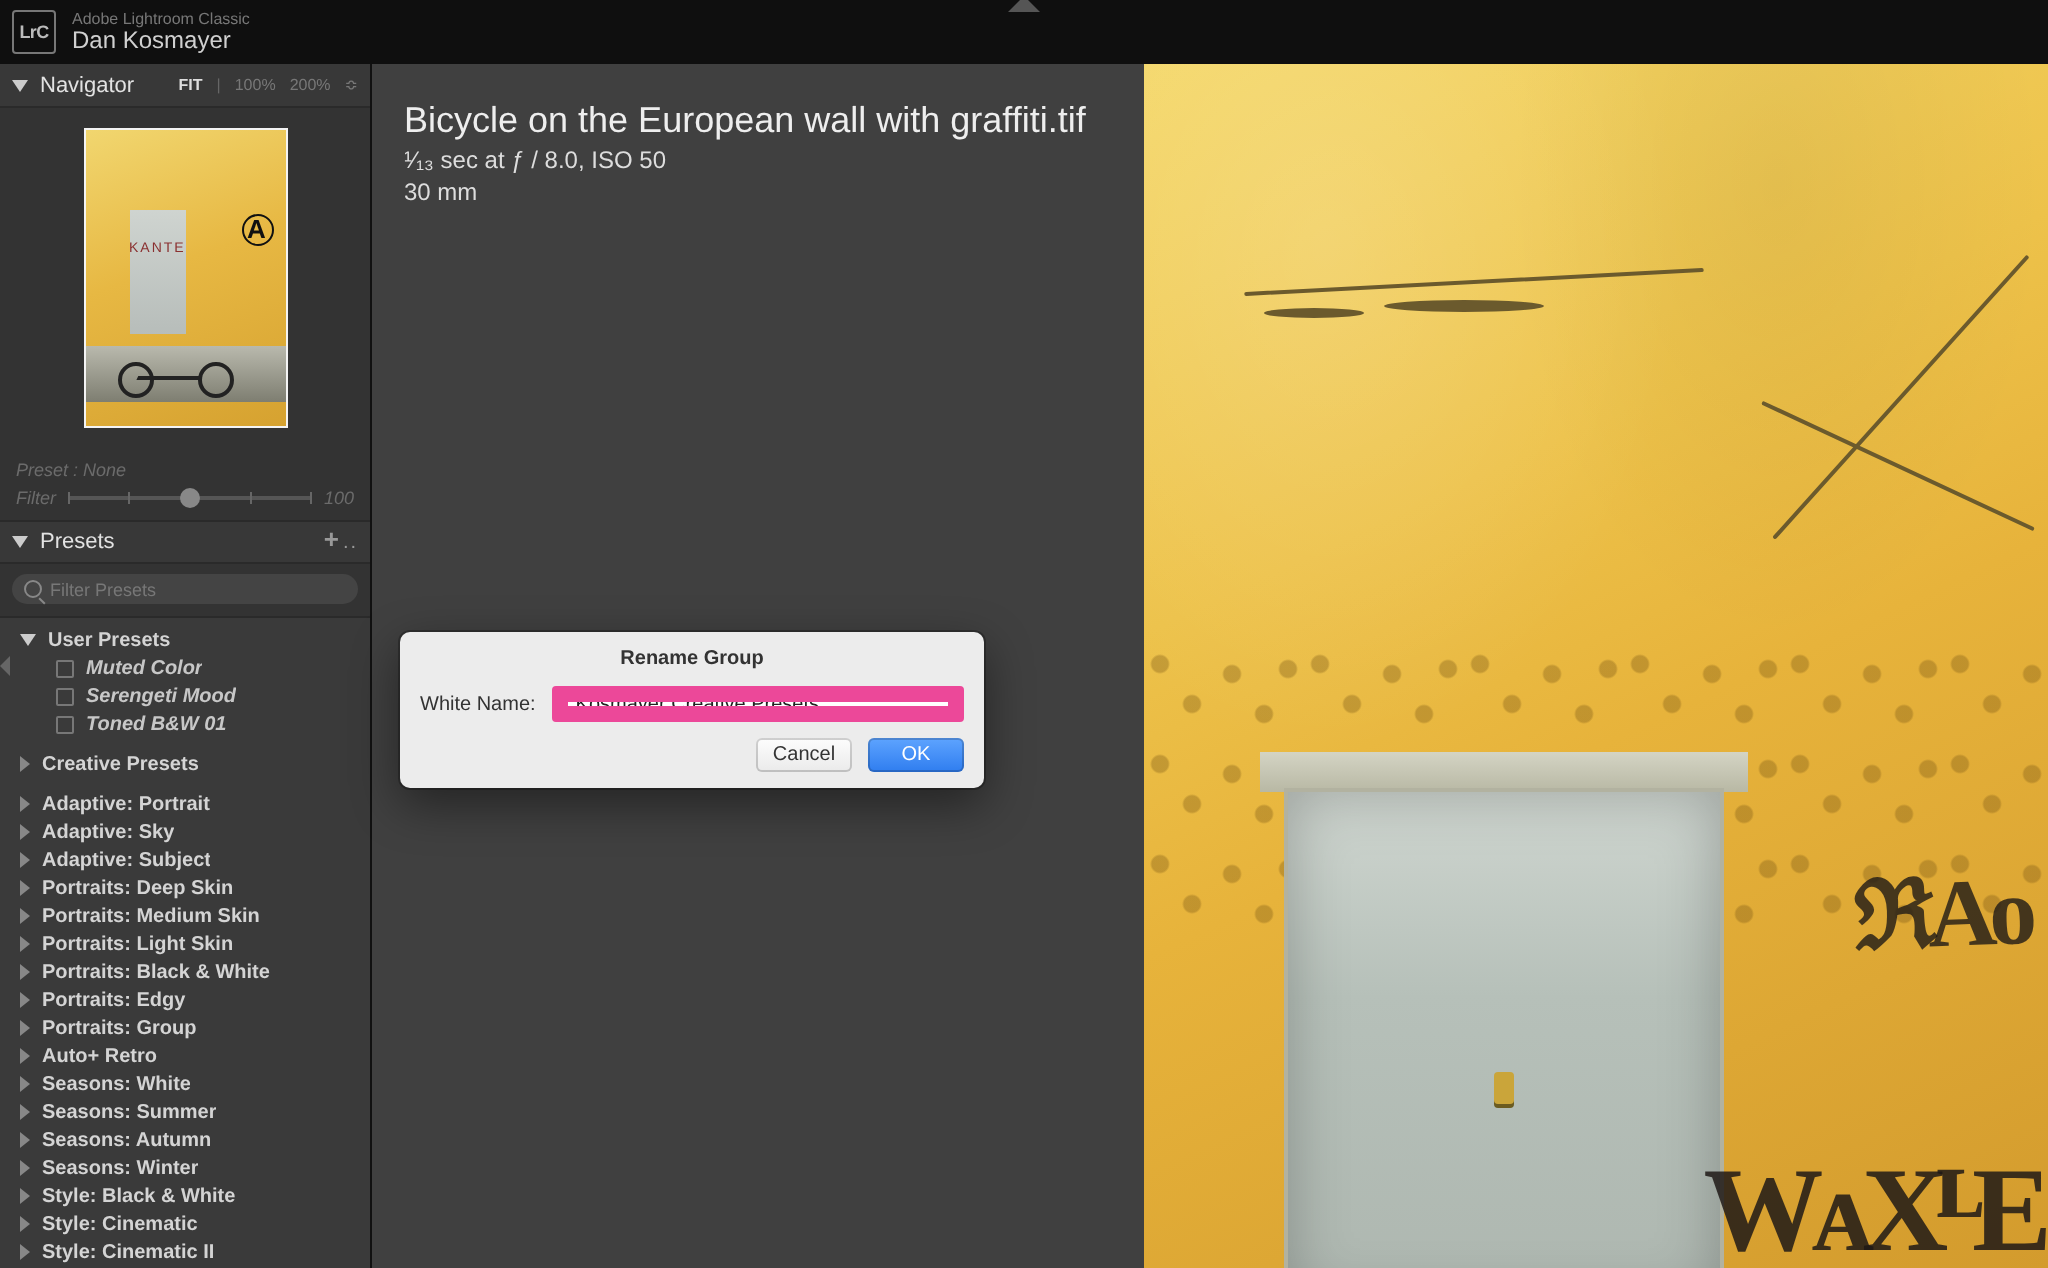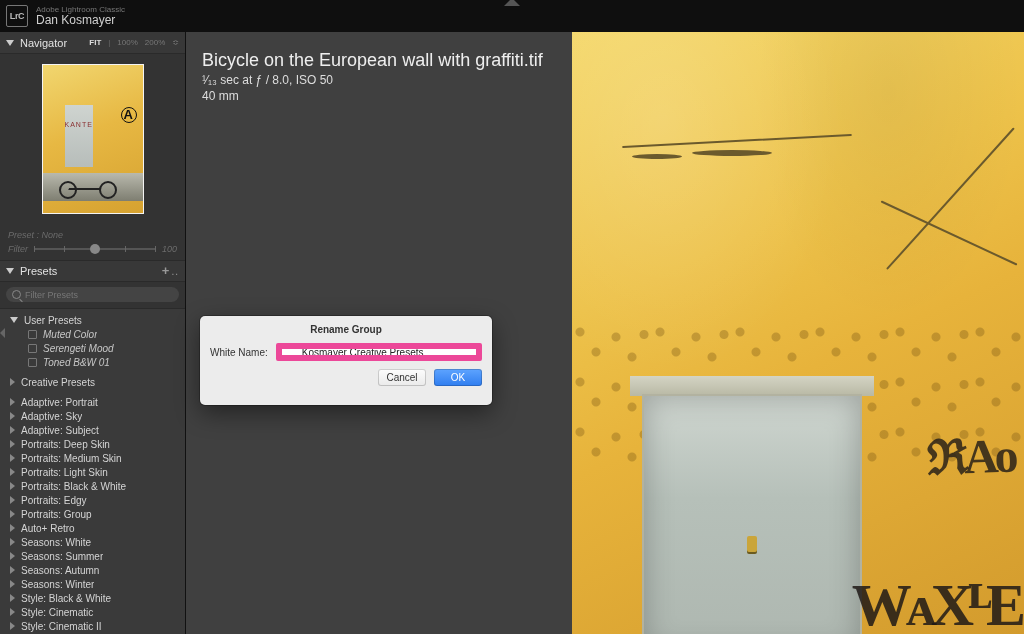--- a/index.html
+++ b/index.html
@@ -171,21 +171,21 @@
   }
   .tree-row {
     display:flex; align-items:center; gap:6px;
     padding:1.5px 10px 1.5px 18px;
     font-size:10px;
   }
   .tree-row.group { padding-left:10px; color:#d4d4d4; }
   .tree-row.child { padding-left:28px; font-style:italic; color:#c7c7c7; }
   .tree-row .box { width:9px; height:9px; border:1px solid #777; border-radius:1px; flex:none; }
   .tree-row.sep-above { margin-top:6px; }
-  .tree-row .label { white-space:nowrap; overflow:hidden; }
+  .tree-row .label { white-space:nowrap; overflow:hidden;font-weight:bold; }
 
   
   .mid-panel {
     flex:1; background:#404040; position:relative;
     padding:18px 16px;
     min-width:0;
   }
   .info-title { font-size:18px; color:#eee; font-weight:400; white-space:nowrap;}
   .info-sub   { font-size:12px; color:#ddd; margin-top:2px; }
   .focal { font-size:12px; color:#ddd; margin-top:2px;}
@@ -244,36 +244,36 @@
   }
   .graffiti-big2 {
     position:absolute; right:4px; bottom:-6px;
     font-family: "Comic Sans MS", cursive; font-size:60px; font-weight:700;
     color:rgba(30,25,22,.85); letter-spacing:-6px;
   }
 
   
   .dialog {
     position:absolute; left:200px; top:316px;
-    width:292px; height:89px;
+    width:292px; height:78px;
     background:#ececec;
     border-radius:5px;
     box-shadow:0 8px 24px rgba(0,0,0,.45), 0 0 0 1px rgba(0,0,0,.25);
     padding:8px 10px 8px 10px;
     color:#333;
   }
   .dialog-title {
     text-align:center; font-size:10px; font-weight:600; color:#333;
     margin-bottom:8px;
   }
   .dialog-row { display:flex; align-items:center; gap:8px; margin-bottom:8px;}
   .dialog-label { font-size:10px; color:#333; white-space:nowrap;}
   .dialog-input {
-    flex:1; border:6px solid #ec4899; border-radius:2px;
-    background:#fff; height:18px; padding:0 20px;
+    flex:1; border:8px solid #ec4899; border-radius:2px;
+    background:#fff; height:18px; padding:0 4px;
     font-size:10px; color:#222; outline:none;
   }
   .dialog-buttons { display:flex; justify-content:flex-end; gap:8px;}
   .btn {
     height:17px; border-radius:3px; font-size:10px;
     display:flex; align-items:center; justify-content:center;
     width:48px;
     box-shadow: inset 0 0 0 1px rgba(0,0,0,.18);
   }
   .btn.cancel { background:linear-gradient(#fdfdfd,#eaeaea); color:#333;margin-left:30px;}
@@ -465,21 +465,21 @@
     </div>
 
     <div class="edge-caret">
         <span></span>
       </div>
   </div>
 
   <div class="mid-panel">
     <div class="info-title">Bicycle on the European wall with graffiti.tif</div>
     <div class="info-sub">¹⁄₁₃ sec at ƒ / 8.0, ISO 50</div>
-    <div class="focal">40 mm</div>
+    <div class="focal">30 mm</div>
   </div>
 
   <div class="right-img">
     <div class="wall"></div>
     <div class="crack c1"></div>
     <div class="crack c2"></div>
     <div class="crack c3"></div>
     <div class="crack c4"></div>
     <div class="crack c5"></div>
     <div class="leopard"></div>

